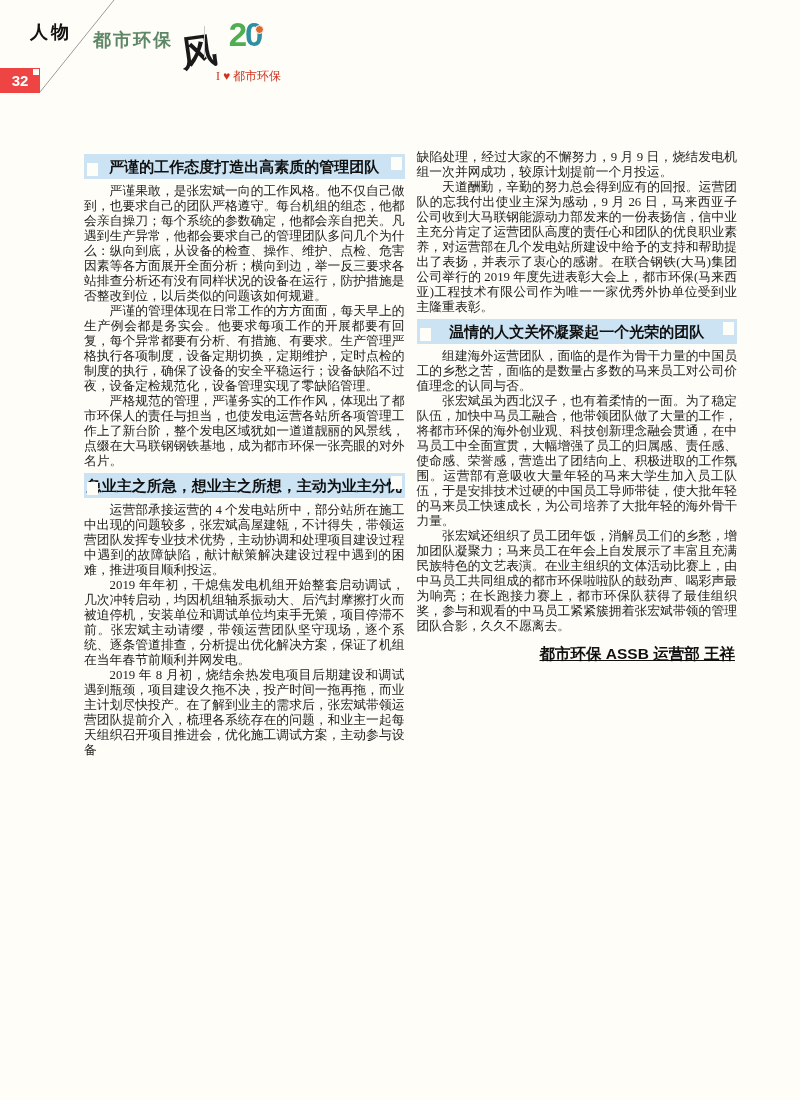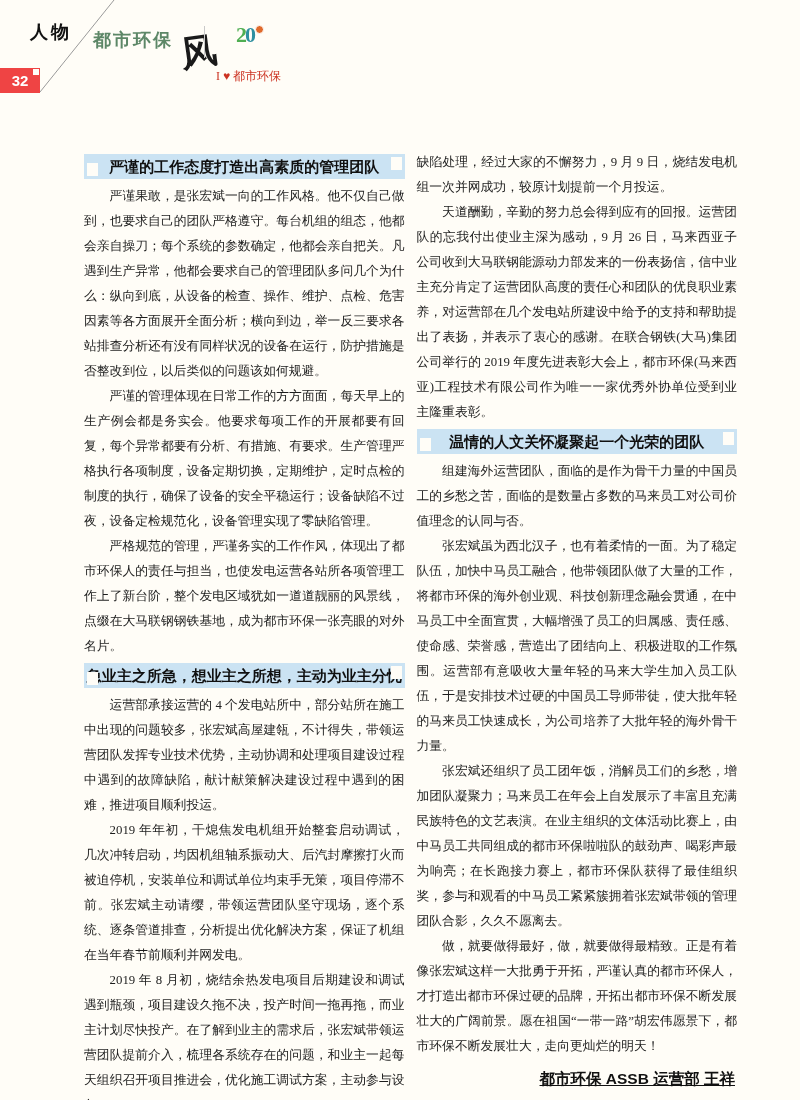--- a/index.html
+++ b/index.html
@@ -33,22 +33,22 @@
   }
   .brand-mark {
     display:inline-block; font-size:36px; font-weight:bold; color:#1a1a1a;
     transform:rotate(-8deg); margin-left:4px; line-height:40px;
   }
   .logo-divider {
     position:absolute; left:204px; top:26px; width:1px; height:32px; background:#c9c9c9;
   }
   .anniv { position:absolute; left:216px; top:18px; text-align:center; width:58px; }
   .anniv-num {
-    position:relative; font-family:Liberation Serif, serif;
-    font-weight:bold; font-size:22px; line-height:34px; letter-spacing:-2px;
+    position:relative; font-family:Liberation Sans, sans-serif;
+    font-weight:bold; font-size:33px; line-height:34px; letter-spacing:-2px;
   }
   .n2 { color:#4fae52; }
   .n0 { color:#2e8fa0; }
   .anniv-dot {
     position:absolute; top:7px; right:10px; width:9px; height:9px;
     border-radius:50%; background:#e06a2b; border:1px solid #fff;
   }
   .anniv-tag {
     font-family:Liberation Serif, serif; font-size:12px;
     color:#cc3322; margin-top:16px; white-space:nowrap;
@@ -60,21 +60,21 @@
     position:relative; background:#cbe3f3; height:25px; margin:4px 0 5px;
     text-align:center; color:#101010;
     font:bold 15px/25px "Liberation Sans",sans-serif;
   }
   .sec-head::before, .sec-head::after {
     content:""; position:absolute; width:11px; height:13px; background:#fffdf7; top:6px;
   }
   .sec-head::before { left:3px; top:9px; }
   .sec-head::after  { right:3px; top:3px; }
   .para {
-    font-size:12.8px; line-height:25px; color:#1d1d1d;
+    font-size:12.8px; line-height:15px; color:#1d1d1d;
     text-align:justify; text-justify:inter-ideograph; text-indent:2em;
   }
   .para.no-indent { text-indent:0; }
   .signature {
     margin-top:9px; text-align:right; padding-right:2px; color:#111;
     font:bold 15.5px/22px "Liberation Sans",sans-serif;
     text-decoration:underline;
   }
 </style>
 </head>
@@ -113,18 +113,17 @@
         <p class="para">2019 年年初，干熄焦发电机组开始整套启动调试，几次冲转启动，均因机组轴系振动大、后汽封摩擦打火而被迫停机，安装单位和调试单位均束手无策，项目停滞不前。张宏斌主动请缨，带领运营团队坚守现场，逐个系统、逐条管道排查，分析提出优化解决方案，保证了机组在当年春节前顺利并网发电。</p>
         <p class="para">2019 年 8 月初，烧结余热发电项目后期建设和调试遇到瓶颈，项目建设久拖不决，投产时间一拖再拖，而业主计划尽快投产。在了解到业主的需求后，张宏斌带领运营团队提前介入，梳理各系统存在的问题，和业主一起每天组织召开项目推进会，优化施工调试方案，主动参与设备</p>
       </div>
     <div class="col" id="col-right">
         <p class="para no-indent">缺陷处理，经过大家的不懈努力，9 月 9 日，烧结发电机组一次并网成功，较原计划提前一个月投运。</p>
         <p class="para">天道酬勤，辛勤的努力总会得到应有的回报。运营团队的忘我付出使业主深为感动，9 月 26 日，马来西亚子公司收到大马联钢能源动力部发来的一份表扬信，信中业主充分肯定了运营团队高度的责任心和团队的优良职业素养，对运营部在几个发电站所建设中给予的支持和帮助提出了表扬，并表示了衷心的感谢。在联合钢铁(大马)集团公司举行的 2019 年度先进表彰大会上，都市环保(马来西亚)工程技术有限公司作为唯一一家优秀外协单位受到业主隆重表彰。</p>
         <div class="sec-head">温情的人文关怀凝聚起一个光荣的团队</div>
         <p class="para">组建海外运营团队，面临的是作为骨干力量的中国员工的乡愁之苦，面临的是数量占多数的马来员工对公司价值理念的认同与否。</p>
         <p class="para">张宏斌虽为西北汉子，也有着柔情的一面。为了稳定队伍，加快中马员工融合，他带领团队做了大量的工作，将都市环保的海外创业观、科技创新理念融会贯通，在中马员工中全面宣贯，大幅增强了员工的归属感、责任感、使命感、荣誉感，营造出了团结向上、积极进取的工作氛围。运营部有意吸收大量年轻的马来大学生加入员工队伍，于是安排技术过硬的中国员工导师带徒，使大批年轻的马来员工快速成长，为公司培养了大批年轻的海外骨干力量。</p>
         <p class="para">张宏斌还组织了员工团年饭，消解员工们的乡愁，增加团队凝聚力；马来员工在年会上自发展示了丰富且充满民族特色的文艺表演。在业主组织的文体活动比赛上，由中马员工共同组成的都市环保啦啦队的鼓劲声、喝彩声最为响亮；在长跑接力赛上，都市环保队获得了最佳组织奖，参与和观看的中马员工紧紧簇拥着张宏斌带领的管理团队合影，久久不愿离去。</p>
-        <p class="para">做，就要做得最好，做，就要做得最精致。正是有着像张宏斌这样一大批勇于开拓，严谨认真的都市环保人，才打造出都市环保过硬的品牌，开拓出都市环保不断发展壮大的广阔前景。愿在祖国“一带一路”胡宏伟愿景下，都市环保不断发展壮大，走向更灿烂的明天！</p>
         <div class="signature">都市环保 ASSB 运营部  王祥</div>
       </div>
   </main>
 
 </div>
 
 </body></html>

